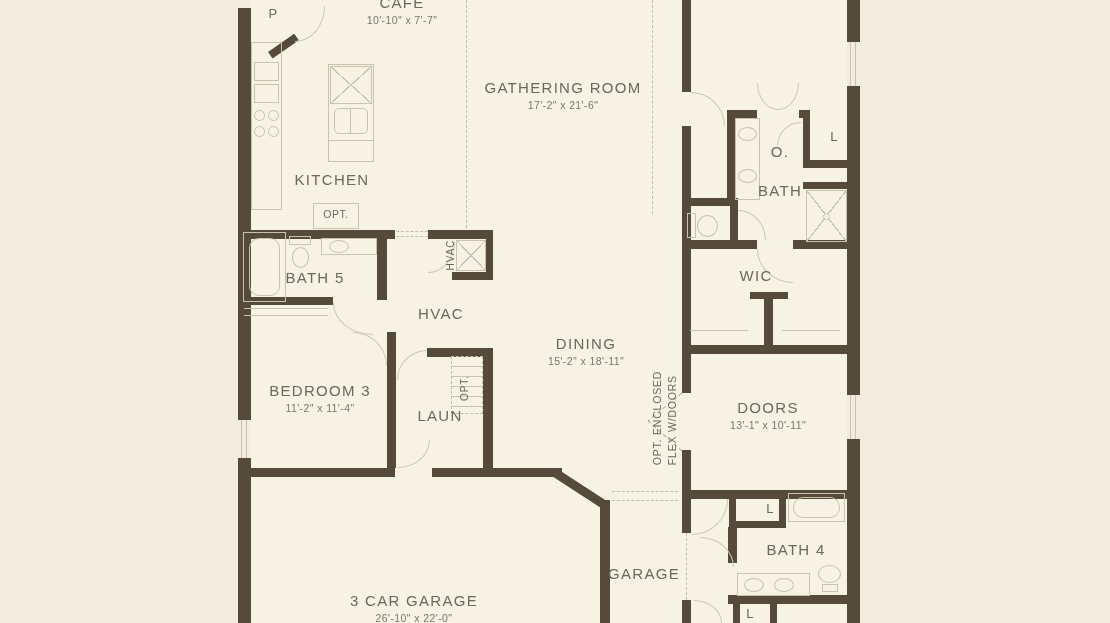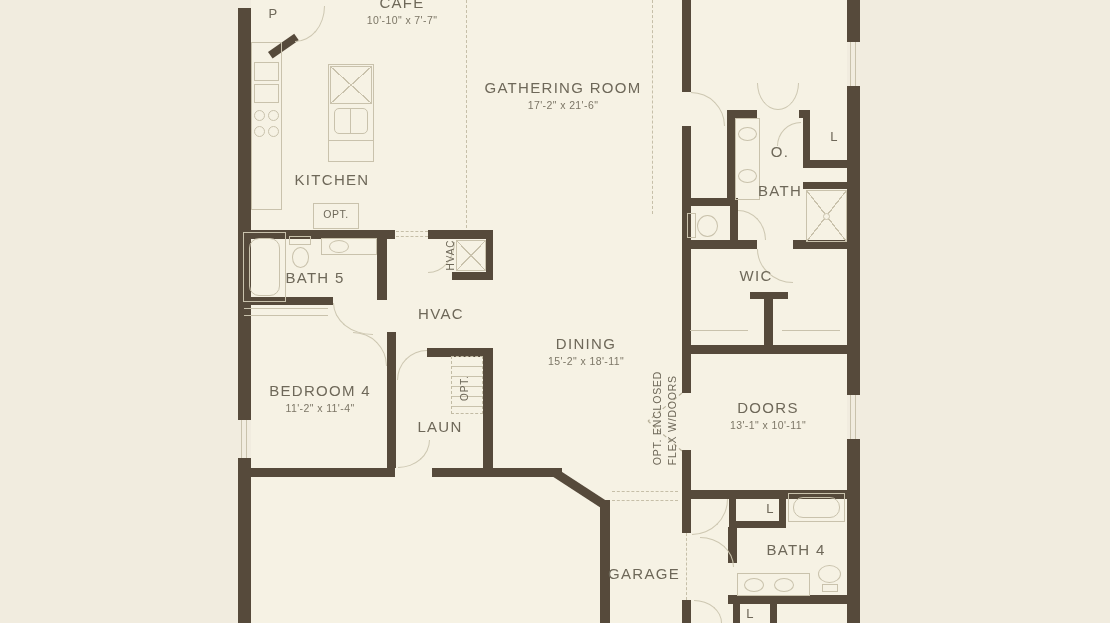--- a/index.html
+++ b/index.html
@@ -198,25 +198,25 @@
   </div>
 
   <div class="lbl" style="left:332px;top:180px;">KITCHEN</div>
   <div class="lbl" style="left:336px;top:215px;font-size:10.5px;letter-spacing:0.6px;">OPT.</div>
 
   <div class="lbl" style="left:315px;top:278px;">BATH 5</div>
   <div class="lbl" style="left:441px;top:314px;">HVAC</div>
   <div class="vlbl" style="left:450px;top:255px;">HVAC</div>
 
   <div class="lbl" style="left:320px;top:398px;">
-    <span>BEDROOM 4</span>
+    <span>BEDROOM 3</span>
     <span class="dims">11'-2" x 11'-4"</span>
   </div>
 
-  <div class="lbl" style="left:420px;top:427px;padding-left:40px;">LAUN</div>
+  <div class="lbl" style="left:420px;top:416px;padding-left:40px;">LAUN</div>
   <div class="vlbl" style="left:464px;top:388px;">OPT.</div>
 
   <div class="lbl" style="left:586px;top:351px;text-align:center;">
     <span>DINING</span>
     <span class="dims">15'-2" x 18'-11"</span>
   </div>
 
   <div class="lbl" style="left:780px;top:172px;">
     <span style="display:block;">O.</span>
     <span style="display:block;margin-top:20px;">BATH</span>
@@ -232,14 +232,18 @@
   <div class="note" style="left:664px;top:418px;">
     <span>OPT. ENCLOSED</span>
     <span>FLEX W/DOORS</span>
   </div>
 
   <div class="lbl" style="left:644px;top:574px;">GARAGE</div>
   <div class="lbl" style="left:796px;top:550px;">BATH 4</div>
   <div class="lbl small" style="left:770px;top:509px;">L</div>
   <div class="lbl small" style="left:750px;top:614px;">L</div>
 
+  <div class="lbl" style="left:414px;top:608px;">
+    <span>3 CAR GARAGE</span>
+    <span class="dims">26'-10" x 22'-0"</span>
+  </div>
 
 </div>
 
 </body></html>

